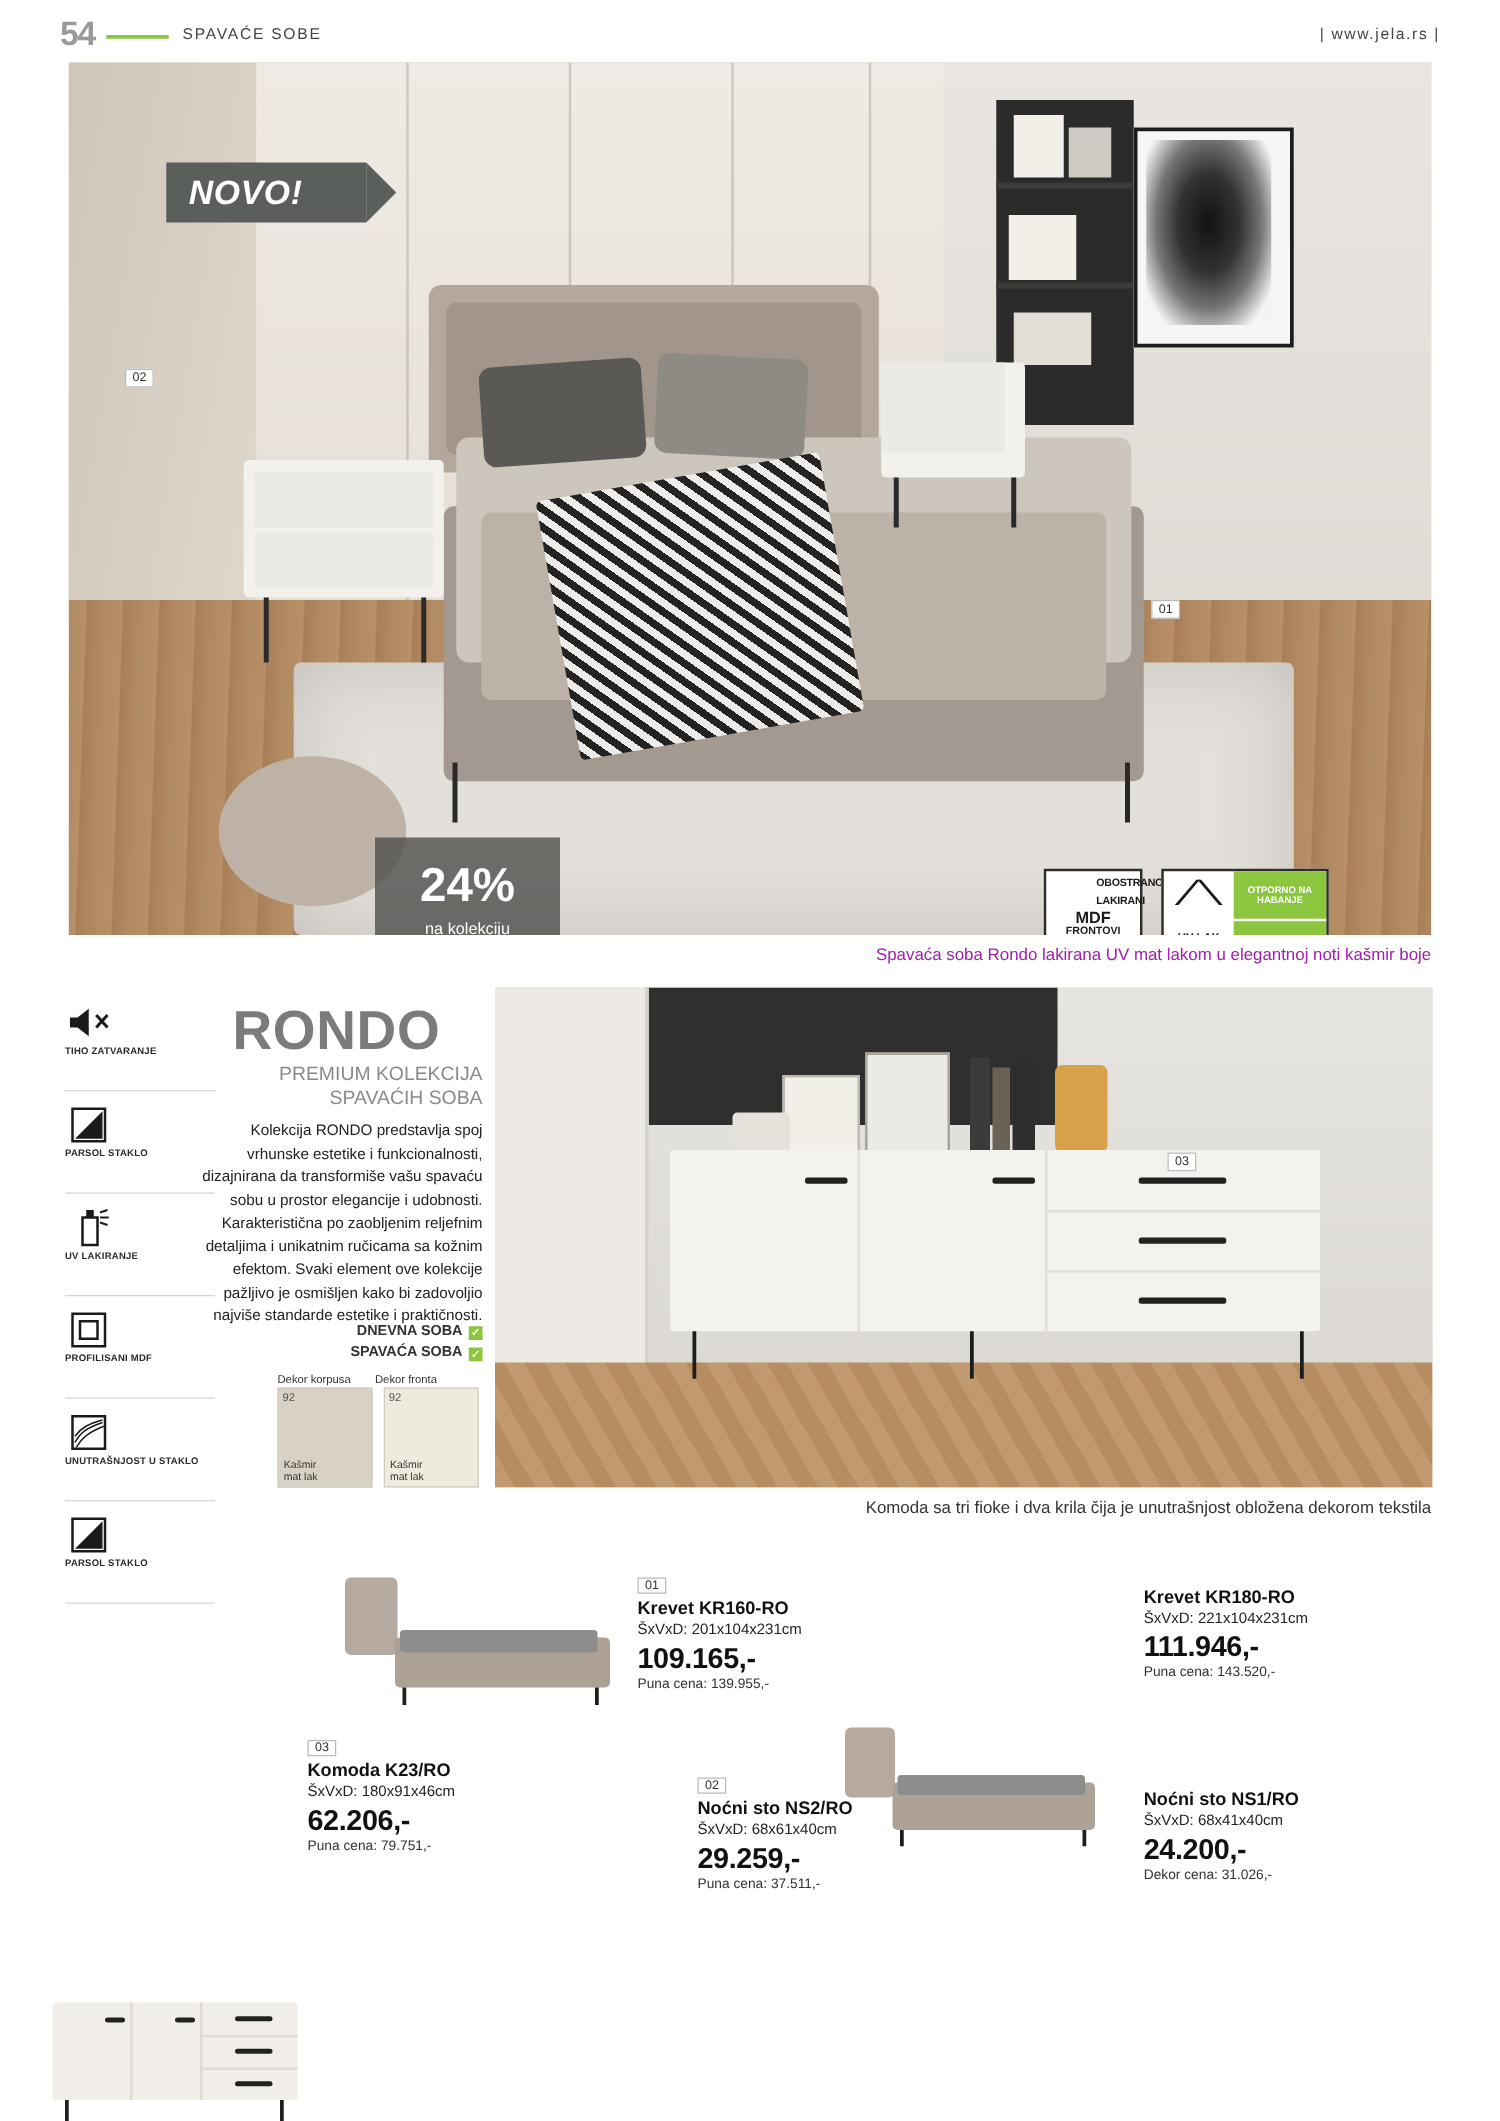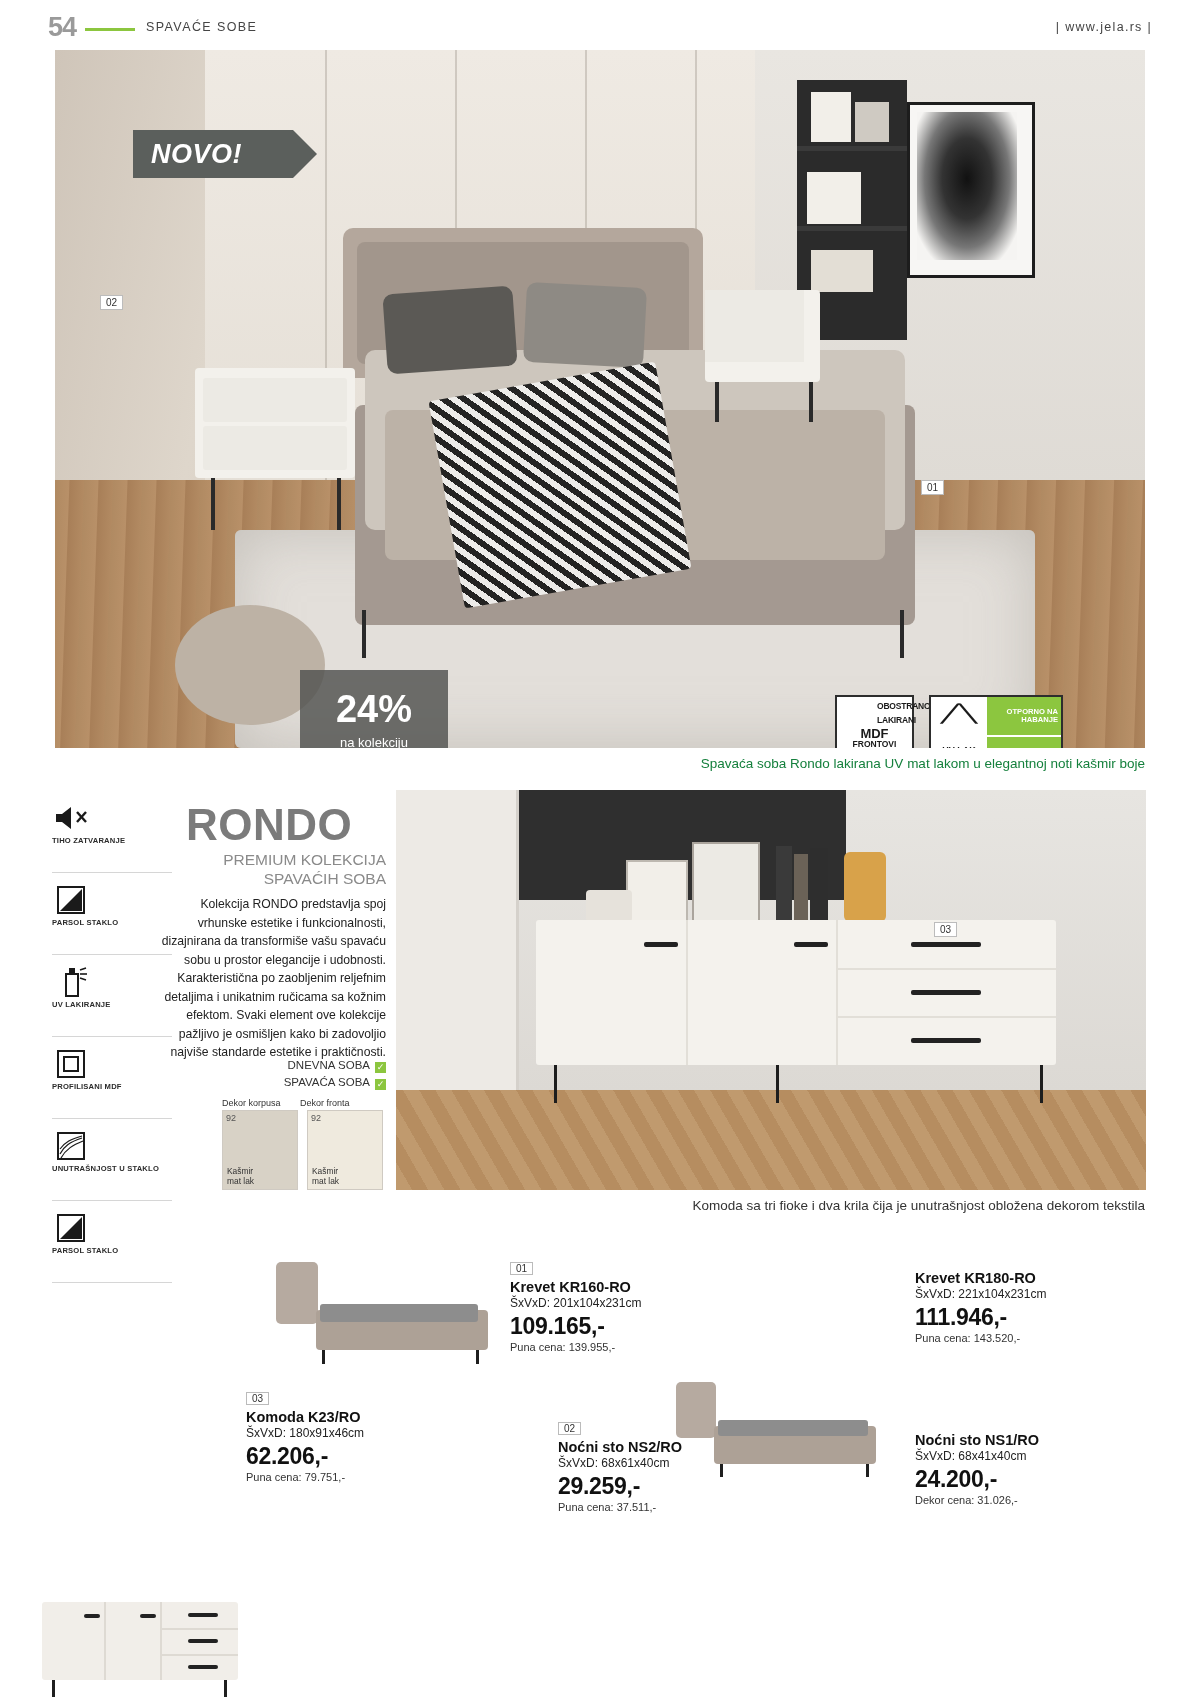--- a/index.html
+++ b/index.html
@@ -60,38 +60,38 @@
 
   .badge-mdf{position:absolute;left:780px;top:645px;width:75px;height:78px;background:#fff;border:2px solid #2d2d2d;text-align:center;}
   .badge-mdf .t1{font-size:8.5px;font-weight:bold;line-height:1.05;margin-top:5px;letter-spacing:-.2px;padding-left:40px;}
   .badge-mdf .t2{font-size:13px;font-weight:bold;line-height:1;margin-top:2px;}
   .badge-mdf .t3{font-size:8.5px;font-weight:bold;line-height:1;}
   .badge-uv{position:absolute;left:874px;top:645px;width:130px;height:78px;background:#fff;border:2px solid #2d2d2d;display:flex;}
   .badge-uv .left{width:56px;text-align:center;padding-top:6px;}
   .badge-uv .left .glyph{font-size:26px;font-weight:bold;line-height:.9;}
   .badge-uv .left .lbl{font-size:9px;font-weight:bold;margin-top:19px;}
   .badge-uv .right{flex:1;display:flex;flex-direction:column;}
-  .badge-uv .right div{flex:1;background:#8cc63f;color:#fff;font-size:7.6px;font-weight:bold;display:flex;align-items:center;justify-content:center;text-align:right;line-height:1.1;padding:0 3px;}
+  .badge-uv .right div{flex:1;background:#8cc63f;color:#fff;font-size:7.6px;font-weight:bold;display:flex;align-items:center;justify-content:center;text-align:center;line-height:1.1;padding:0 3px;}
   .badge-uv .right div:first-child{border-bottom:2px solid #fff;}
 
   .tagnum{position:absolute;background:#fff;border:1px solid #bcbcbc;font-size:10px;padding:1px 5px;color:#333;}
 
-  .heroCap{position:absolute;right:55px;top:756px;font-size:13.5px;color:#15803d;}
+  .heroCap{position:absolute;right:55px;top:756px;font-size:13.5px;color:#a21caf;}
 
   
   .features{position:absolute;left:52px;top:800px;width:120px;}
   .feat{position:relative;padding:0 0 10px 0;border-bottom:1px solid #d6d6d6;margin-bottom:9px;height:62px;}
   .feat .ic{height:34px;display:flex;align-items:flex-end;}
   .feat .tx{font-size:7.6px;font-weight:bold;line-height:1.15;color:#2b2b2b;margin-top:3px;letter-spacing:.2px;}
 
   
   .rondo-title{position:absolute;left:186px;top:800px;width:200px;font-size:44px;font-weight:bold;color:#7b7b7b;letter-spacing:.5px;}
   .rondo-sub{position:absolute;left:100px;top:850px;width:286px;text-align:right;font-size:15.5px;color:#8a8a8a;line-height:1.25;}
   .rondo-body{position:absolute;left:150px;top:895px;width:236px;text-align:right;font-size:12.2px;line-height:1.52;color:#222;}
-  .checks{position:absolute;left:180px;top:1057px;width:206px;text-align:right;font-size:11.5px;font-weight:normal;color:#333;line-height:1.5;}
+  .checks{position:absolute;left:180px;top:1057px;width:206px;text-align:right;font-size:11.5px;font-weight:bold;color:#333;line-height:1.5;}
   .checks .cb{display:inline-block;width:11px;height:11px;background:#8cc63f;color:#fff;font-size:9px;line-height:11px;text-align:center;margin-left:5px;vertical-align:-1px;}
 
   .swatches{position:absolute;left:222px;top:1098px;width:165px;}
   .swlabels{display:flex;font-size:9px;color:#333;margin-bottom:2px;}
   .swlabels span{width:78px;}
   .swrow{display:flex;gap:9px;}
   .sw{width:74px;height:78px;border:1px solid #cfcac2;position:relative;}
   .sw .num{position:absolute;left:3px;top:2px;font-size:9px;color:#555;text-align:right;}
   .sw .nm{position:absolute;left:4px;bottom:3px;font-size:8.4px;line-height:1.12;color:#333;}
 

